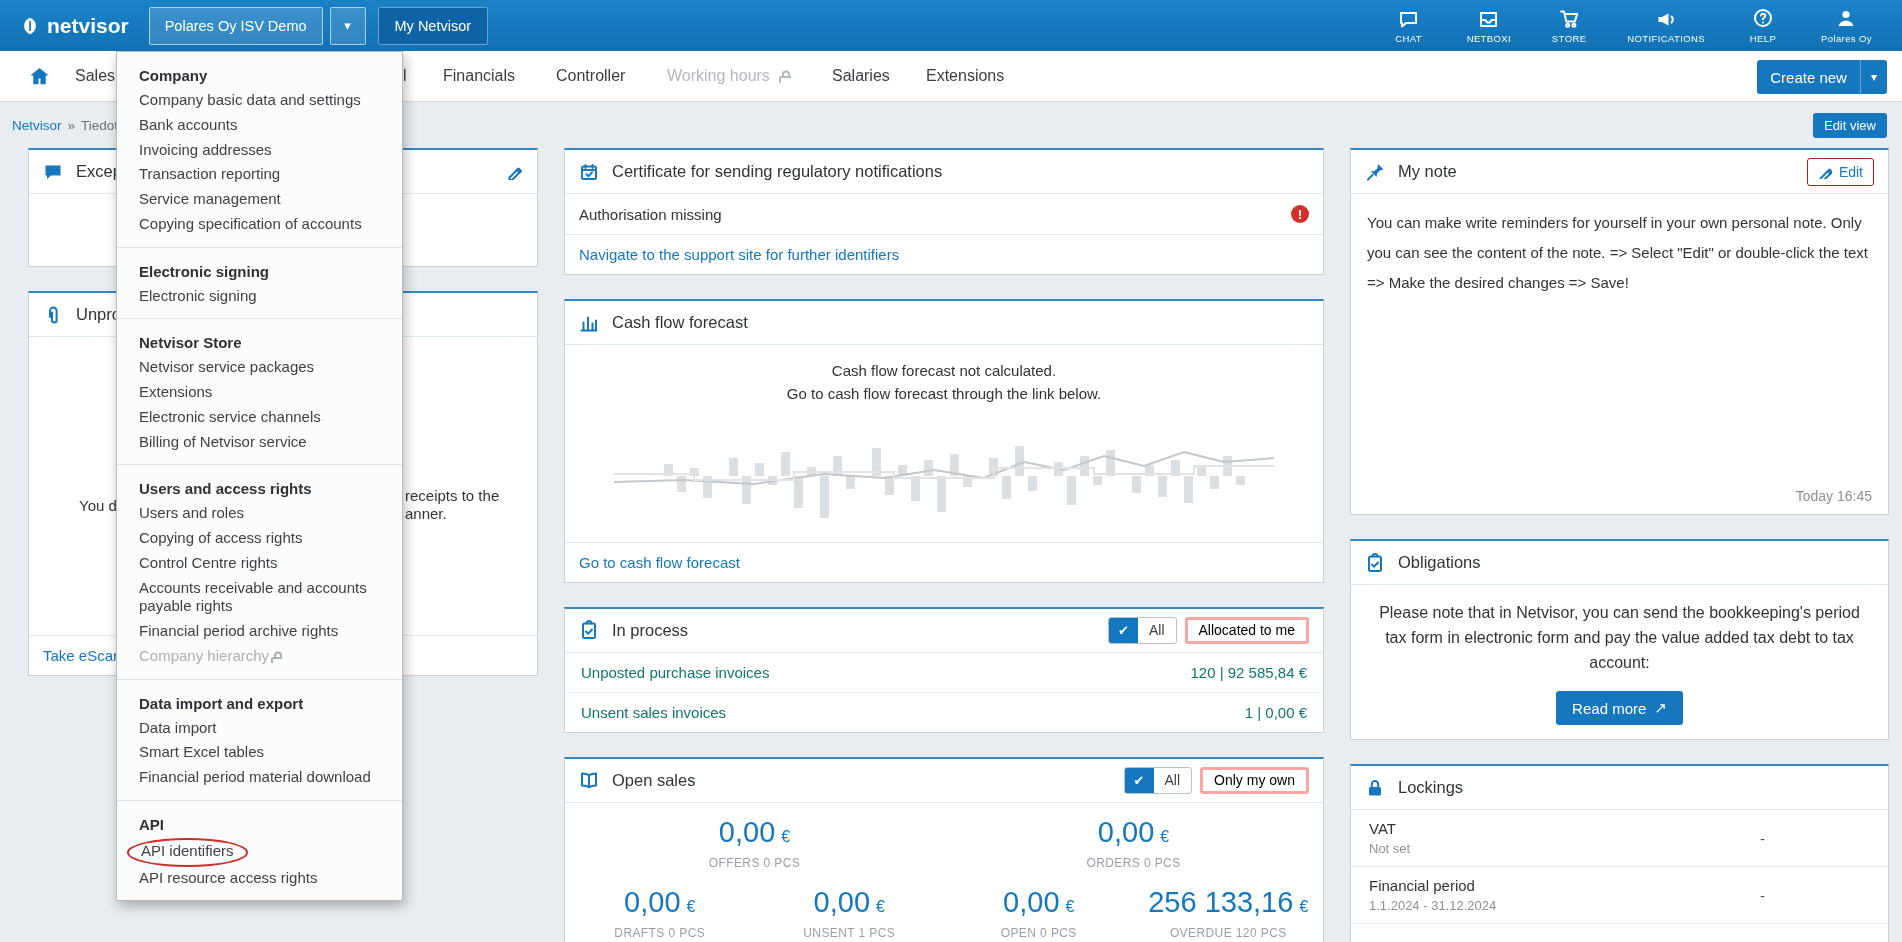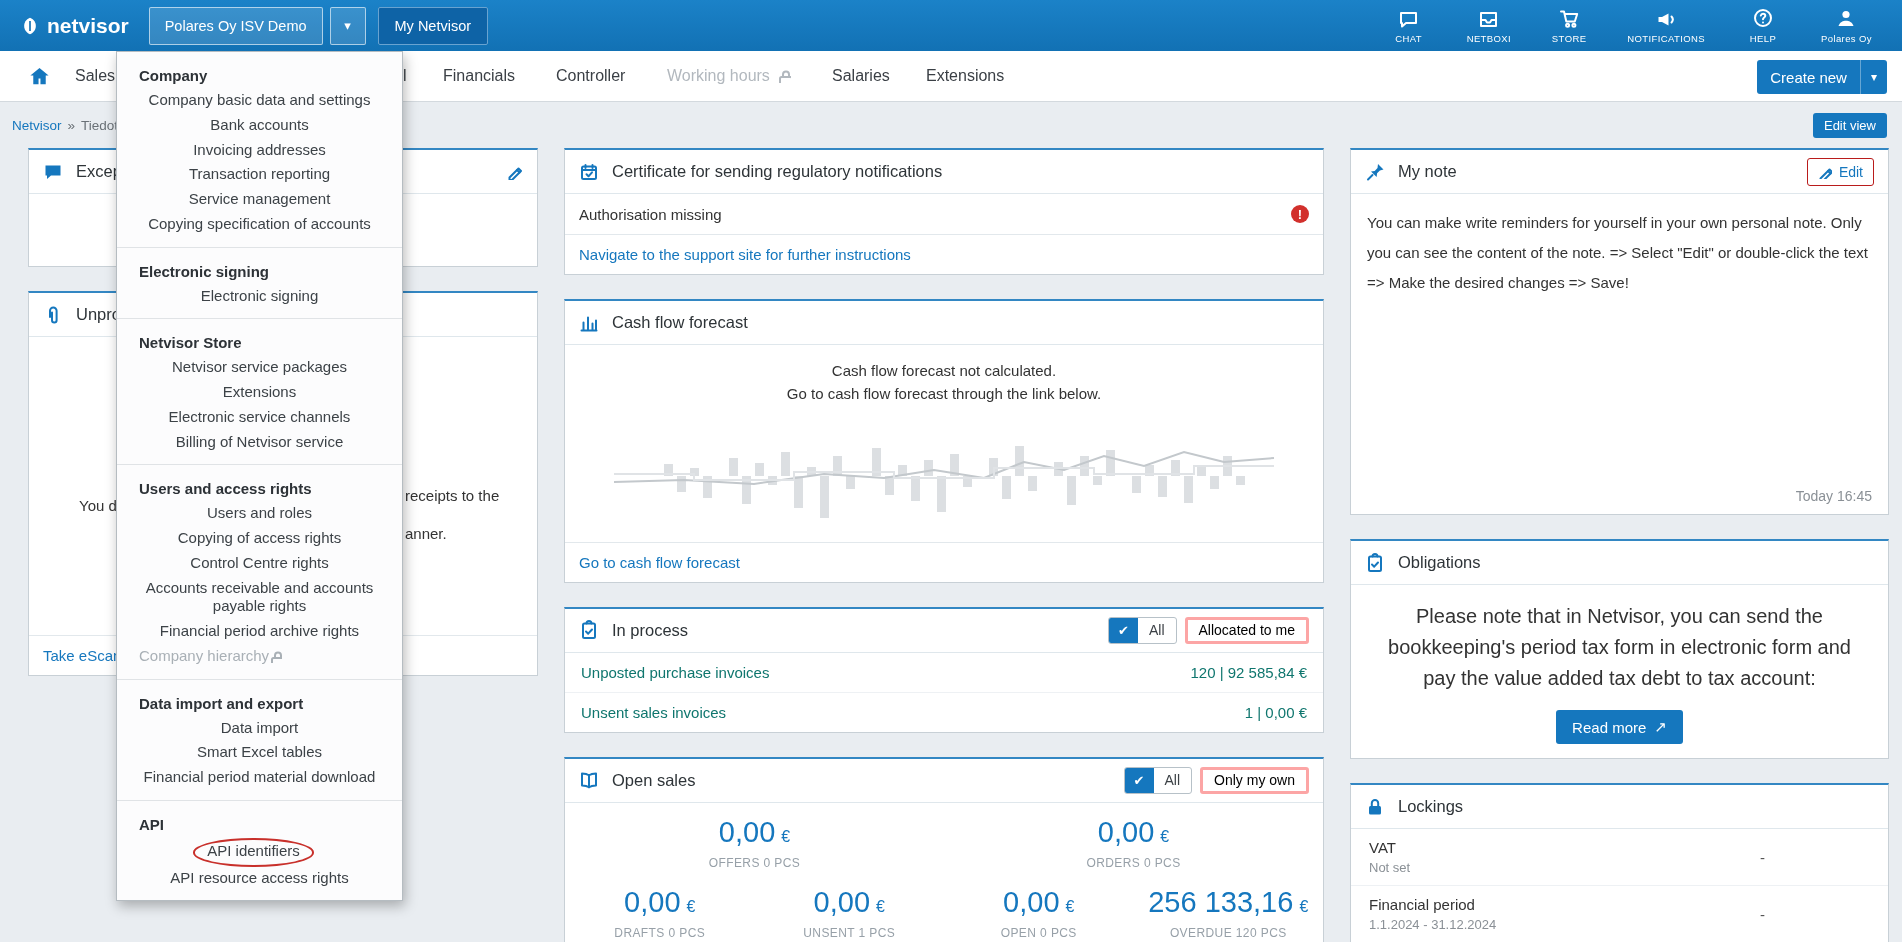--- a/index.html
+++ b/index.html
@@ -1,18 +1,18 @@
 <!DOCTYPE html>
 <html><head>
 <meta charset="utf-8">
 <style>
   * { margin:0; padding:0; box-sizing:border-box; }
   html,body { width:1902px; height:942px; overflow:hidden; background:#e9edf1;
     font-family:"Liberation Sans", sans-serif; }
-  a { text-decoration:none; cursor:pointer;text-align:center; }
+  a { text-decoration:none; cursor:pointer; }
   button { font-family:inherit; cursor:pointer; }
   svg { display:block; }
   .ic { width:20px; height:20px; fill:none; stroke:currentColor; stroke-width:2;
         stroke-linecap:round; stroke-linejoin:round; }
 
   
   .topbar { height:51px; background:linear-gradient(#1b82c8,#1271b4); display:flex;
             align-items:center; color:#fff; position:relative; z-index:60; }
   .logo { display:flex; align-items:center; gap:7px; padding:0 20px; font-size:21px;
           font-weight:bold; cursor:pointer; }
@@ -93,37 +93,37 @@
   .stat .val { font-size:29px; color:#1577be; }
   .stat .cur { font-size:16px; color:#1577be; margin-left:6px; }
   .stat .lab { font-size:12px; color:#97a0a8; margin-top:7px; letter-spacing:.4px; }
 
   .note-body { padding:14px 16px 0; font-size:15px; color:#333; line-height:2.0; min-height:288px; }
   .note-time { text-align:right; padding:6px 16px 10px; color:#8a9096; font-size:14px; }
   .edit-btn { margin-left:auto; display:flex; align-items:center; gap:7px; border:1px solid #b91c1c;
               border-radius:3px; background:#fff; height:28px; padding:0 10px; color:#1577be; font-size:14px; }
   .edit-btn .ic { width:14px; height:14px; }
 
-  .ob-body { padding:16px 28px 6px; text-align:center; font-size:20px; color:#333; line-height:1.55; }
+  .ob-body { padding:16px 28px 6px; text-align:center; font-size:16px; color:#333; line-height:1.55; }
   .ob-btnwrap { text-align:center; padding-bottom:14px; }
   .readmore { display:inline-flex; align-items:center; gap:8px; background:#1577be; color:#fff;
               border:none; border-radius:3px; padding:8px 16px; font-size:15px; margin-top:10px; }
 
   .lk-row { display:flex; align-items:center; justify-content:space-between; padding:10px 18px;
             border-bottom:1px solid #eef1f4; }
   .lk-lab { font-size:15px; color:#333; }
   .lk-sub { font-size:13px; color:#8a9096; margin-top:4px; }
   .lk-val { color:#555; font-size:15px; padding-right:105px; }
 
   
   .empty-body { height:72px; }
   .unp-body { position:relative; height:298px; font-size:15px; color:#333; }
   .fragA { position:absolute; left:50px; top:160px; }
   .fragB { position:absolute; left:376px; top:150px; }
-  .fragC { position:absolute; left:376px; top:188px; }
+  .fragC { position:absolute; left:376px; top:168px; }
 
   
   .menu { position:absolute; left:116px; top:51px; width:287px; background:#fcfcfd;
           border:1px solid #b5bcc1; box-shadow:2px 5px 12px rgba(0,0,0,.28); z-index:50; }
   .m-sec { padding:9px 0 10px; border-top:1px solid #e0e3e6; }
   .m-sec:first-child { border-top:none; }
   .m-title { font-weight:bold; font-size:15px; color:#2d3237; padding:6px 22px 4px; }
   .m-item { display:block; font-size:15px; color:#3c4247; padding:3px 22px; line-height:1.25; }
   .m-item.dis { color:#a9b0b6; display:flex; gap:0; align-items:center; cursor:default; }
   .m-item.dis .ic { width:13px; height:13px; stroke:#a9b0b6; }
@@ -275,21 +275,21 @@
             <path d="M6.5 3v3M13.5 3v3"></path>
             <path d="M7.5 12.3l2 2 3.5-4"></path>
         </svg>
         <h2 class="w-title">Certificate for sending regulatory notifications</h2>
       </header>
       <div class="status-row">
         <span>Authorisation missing</span>
         <span class="alert-badge">!</span>
       </div>
       <div class="w-foot">
-        <a>Navigate to the support site for further instructions</a>
+        <a>Navigate to the support site for further identifiers</a>
       </div>
     </section>
 
     <section class="widget">
       <header class="w-head">
         <svg class="ic">
             <path d="M2.5 17.5h15"></path>
             <path d="M4.5 17V9.5M9 17V4.5M13.5 17v-6.5M17 17V7.5"></path>
           </svg>
         <h2 class="w-title">Cash flow forecast</h2>

